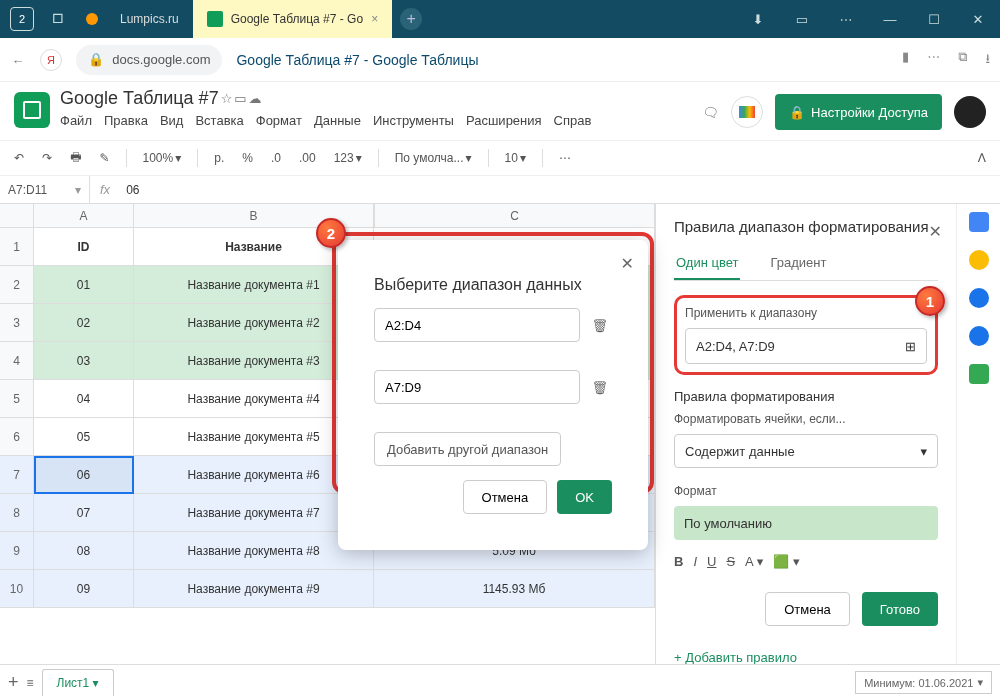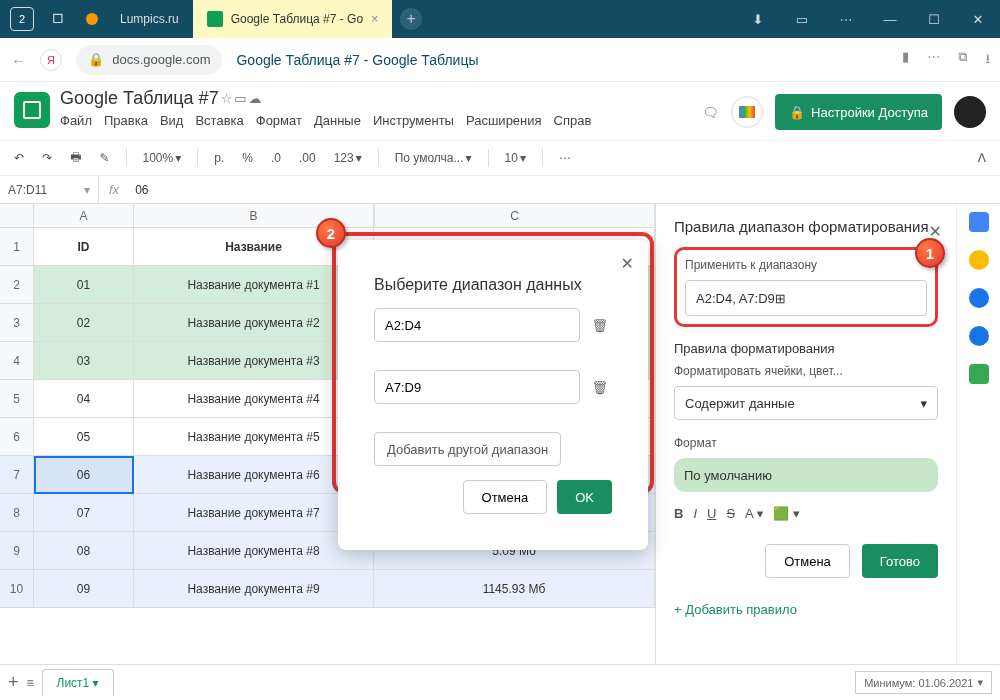--- a/index.html
+++ b/index.html
@@ -30,21 +30,21 @@
 .menubar span{cursor:pointer}
 .hdr-right{margin-left:auto;display:flex;align-items:center;gap:12px;margin-top:6px}
 .meet-ico{width:32px;height:32px;border:1px solid #ddd;border-radius:50%;display:flex;align-items:center;justify-content:center}
 .share-btn{background:#1a8e5f;color:#fff;border:none;border-radius:4px;height:36px;padding:0 14px;font-size:13px;display:flex;align-items:center;gap:6px}
 .avatar{width:32px;height:32px;border-radius:50%;background:#222}
 .toolbar{height:36px;border-top:1px solid #eee;border-bottom:1px solid #eee;display:flex;align-items:center;padding:0 8px;gap:6px;color:#555;font-size:12px}
 .toolbar .sep{width:1px;height:18px;background:#ddd;margin:0 4px}
 .toolbar .ti{padding:4px 6px;display:flex;align-items:center;gap:2px}
 .collapse{margin-left:auto}
 .namebox-row{height:28px;border-bottom:1px solid #ddd;display:flex;align-items:center}
-.namebox{width:99px;border-right:1px solid #ddd;height:100%;display:flex;align-items:center;padding:0 8px;font-size:12px;color:#555;justify-content:space-between}
+.namebox{width:90px;border-right:1px solid #ddd;height:100%;display:flex;align-items:center;padding:0 8px;font-size:12px;color:#555;justify-content:space-between}
 .fx{padding:0 10px;color:#999;font-style:italic}
 .fx-val{padding:0 6px;font-size:12px}
 .workarea{display:flex;height:calc(700px - 38px - 44px - 58px - 36px - 28px - 36px)}
 .sheet-wrap{flex:0 0 655px;position:relative;overflow:hidden}
 .grid{display:grid;grid-template-columns:34px 100px 240px 281px;font-size:12px}
 .colhdr,.rowhdr{background:#f8f9fa;border:1px solid #ddd;border-top:none;border-left:none;text-align:center;color:#666;height:24px;line-height:24px}
 .cell{border:1px solid #ddd;border-top:none;border-left:none;height:38px;display:flex;align-items:center;justify-content:center;padding:0 6px}
 .rowhdr{height:38px;line-height:38px}
 .hdr-b{font-weight:bold;background:#fff}
 .greenish{background:#d4edda}
@@ -52,27 +52,27 @@
 .sel{outline:2px solid #1a73e8;outline-offset:-2px;background:#d6e4f5}
 .selrow{background:#e8f0fe}
 .sidepanel{flex:1;border-left:1px solid #ddd;padding:14px 18px 0;position:relative;overflow-y:auto}
 .sp-title{font-size:15px;color:#333;margin-bottom:12px}
 .sp-close{position:absolute;right:14px;top:18px;color:#666;font-size:16px;cursor:pointer}
 .sp-tabs{display:flex;gap:28px;border-bottom:1px solid #ddd;margin-bottom:14px}
 .sp-tab{padding:8px 2px;font-size:13px;color:#666;cursor:pointer}
 .sp-tab.active{color:#1a8e5f;border-bottom:2px solid #1a8e5f;font-weight:500}
 .sp-section{margin-bottom:16px}
 .sp-label{font-size:12px;color:#555;margin-bottom:8px}
-.range-box{border:1px solid #ccc;border-radius:4px;height:36px;display:flex;align-items:center;padding:0 10px;justify-content:flex-start;font-size:13px}
+.range-box{border:1px solid #ccc;border-radius:4px;height:36px;display:flex;align-items:center;padding:0 10px;justify-content:space-between;font-size:13px}
 .highlight-red{border:3px solid #e53935;border-radius:10px;padding:8px;margin-bottom:14px;position:relative}
 .num-badge{position:absolute;width:30px;height:30px;border-radius:50%;background:radial-gradient(circle at 35% 30%,#ff7a3d,#e53935);color:#fff;font-weight:bold;display:flex;align-items:center;justify-content:center;font-size:15px;border:2px solid #c62828;box-shadow:2px 2px 4px rgba(0,0,0,.3)}
 .badge1{top:-12px;right:-10px}
 .badge2{top:-18px;left:-18px}
 .rule-dd{border:1px solid #ccc;border-radius:4px;height:34px;display:flex;align-items:center;padding:0 10px;justify-content:space-between;font-size:13px;margin-bottom:0}
-.fmt-preview{background:#c8e6c9;height:34px;display:flex;align-items:center;padding:0 10px;font-size:13px;border-radius:11px;margin-bottom:6px}
+.fmt-preview{background:#c8e6c9;height:34px;display:flex;align-items:center;padding:0 10px;font-size:13px;border-radius:4px;margin-bottom:6px}
 .fmt-tools{display:flex;gap:10px;color:#555;font-size:13px;align-items:center;height:30px}
 .sp-btns{display:flex;gap:12px;justify-content:flex-end;margin:14px 0}
 .btn{height:34px;padding:0 18px;border-radius:4px;font-size:13px;cursor:pointer;border:1px solid #ccc;background:#fff}
 .btn.pri{background:#1a8e5f;color:#fff;border:none}
 .add-rule{color:#1a8e5f;font-size:13px;padding:10px 0;cursor:pointer}
 .rside{width:44px;background:#fff;border-left:1px solid #eee;display:flex;flex-direction:column;align-items:center;padding-top:8px;gap:18px}
 .rside-ico{width:20px;height:20px;border-radius:4px}
 .tabbar{height:36px;border-top:1px solid #ddd;display:flex;align-items:center;padding:0 8px;gap:8px;font-size:12px}
 .sheet-tab{border:1px solid #ccc;border-bottom:none;padding:6px 14px;border-radius:3px 3px 0 0;color:#1a8e5f;font-weight:500;background:#fff}
 .footer-filter{margin-left:auto;font-size:11px;color:#666;border:1px solid #ccc;padding:4px 8px;display:flex;align-items:center;gap:4px}
@@ -256,33 +256,37 @@
       <div class="rowhdr selrow">10</div>
       <div class="cell selrow">09</div>
       <div class="cell selrow">Название документа #9</div>
       <div class="cell selrow">1145.93 Мб</div>
     </div>
   </div>
 
   <div class="sidepanel">
     <div class="sp-title">Правила диапазон форматирования</div>
     <div class="sp-close">✕</div>
+    <div class="sp-tabs">
+      <div class="sp-tab active">Один цвет</div>
+      <div class="sp-tab">Градиент</div>
+    </div>
 
     <div class="highlight-red">
       <div class="num-badge badge1">1</div>
       <div class="sp-label">Применить к диапазону</div>
       <div class="range-box">
         <span>A2:D4, A7:D9</span>
         <span>⊞</span>
       </div>
     </div>
 
     <div class="sp-section">
       <div class="sp-label" style="font-size:13px;color:#333">Правила форматирования</div>
-      <div class="sp-label">Форматировать ячейки, цвет...</div>
+      <div class="sp-label">Форматировать ячейки, если...</div>
       <div class="rule-dd">
         <span>Содержит данные</span>
           <span>▾</span>
       </div>
     </div>
 
     <div class="sp-section">
       <div class="sp-label">Формат</div>
       <div class="fmt-preview">По умолчанию</div>
       <div class="fmt-tools">

